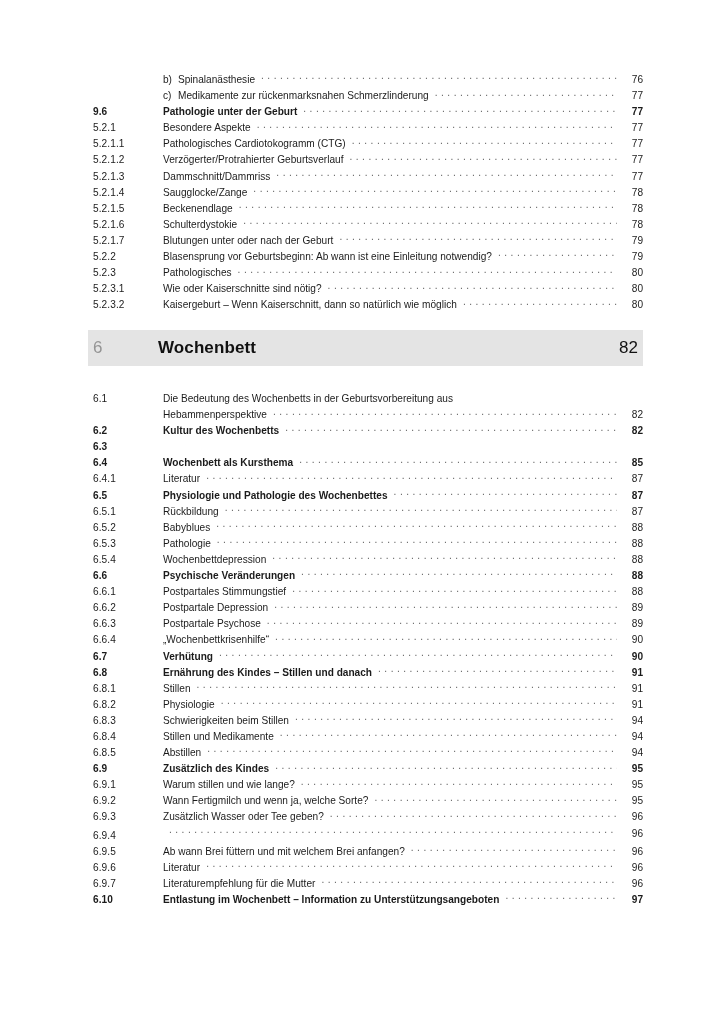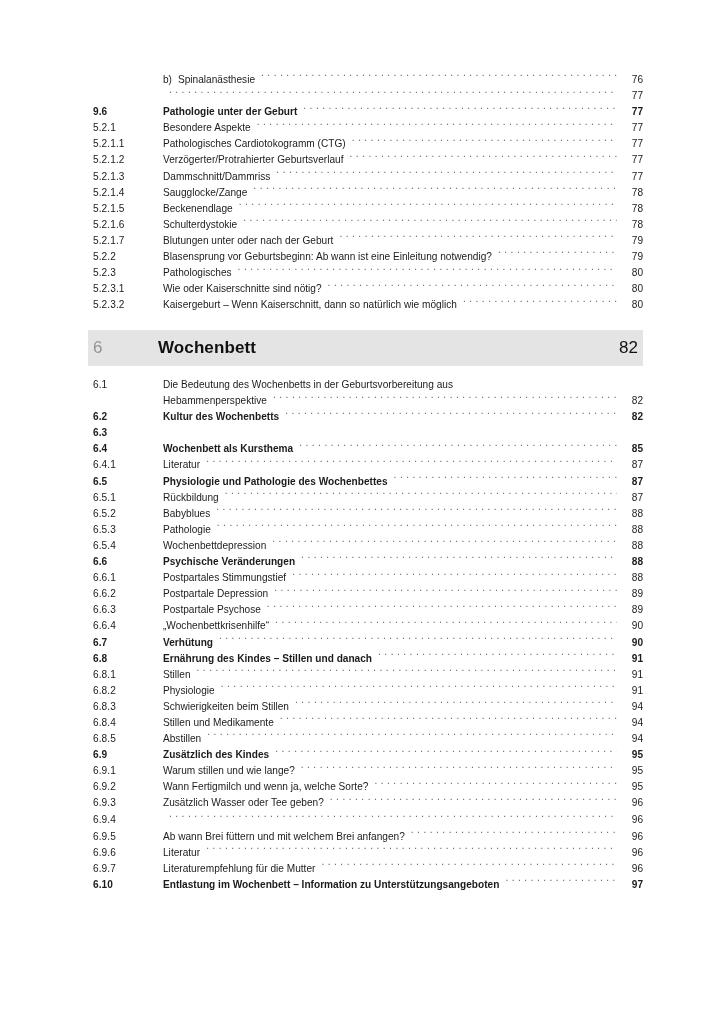--- a/index.html
+++ b/index.html
@@ -44,21 +44,21 @@
   .num {
     flex: 0 0 70px;
     width: 70px;
     font-size: 10.1px;
     letter-spacing: 0.1px;
     white-space: nowrap;
   }
   .body {
     flex: 1 1 auto;
     display: flex;
-    align-items: flex-start;
+    align-items: center;
     min-width: 0;
   }
   .label {
     flex: 0 1 auto;
     white-space: nowrap;
     letter-spacing: 0.01px;
   }
   .leader {
     flex: 1 1 auto;
     min-width: 6px;
@@ -132,41 +132,42 @@
     text-align: right;
     padding-right: 5px;
     box-sizing: border-box;
     font-size: 17px;
     color: #111111;
   }
 
   .toc-lower {
     position: absolute;
     left: 93px;
-    top: 377px;
+    top: 391px;
     width: 550px;
   }
 </style>
 </head>
 <body>
 
 <div class="page">
 
   <div class="toc" id="toc-upper">
       <div class="row">
         <div class="num"></div>
         <div class="body">
           <div class="label"><span class="ltr">b)</span>Spinalanästhesie</div>
           <div class="leader"></div>
           <div class="pg">76</div>
         </div>
       </div>
       <div class="row">
         <div class="num"></div>
         <div class="body">
+          <div class="label"><span class="ltr">c)</span>Medikamente zur rückenmarksnahen Schmerzlinderung</div>
           <div class="leader"></div>
           <div class="pg">77</div>
         </div>
       </div>
       <div class="row bold">
         <div class="num">9.6</div>
         <div class="body">
           <div class="label">Pathologie unter der Geburt</div>
           <div class="leader"></div>
           <div class="pg">77</div>

